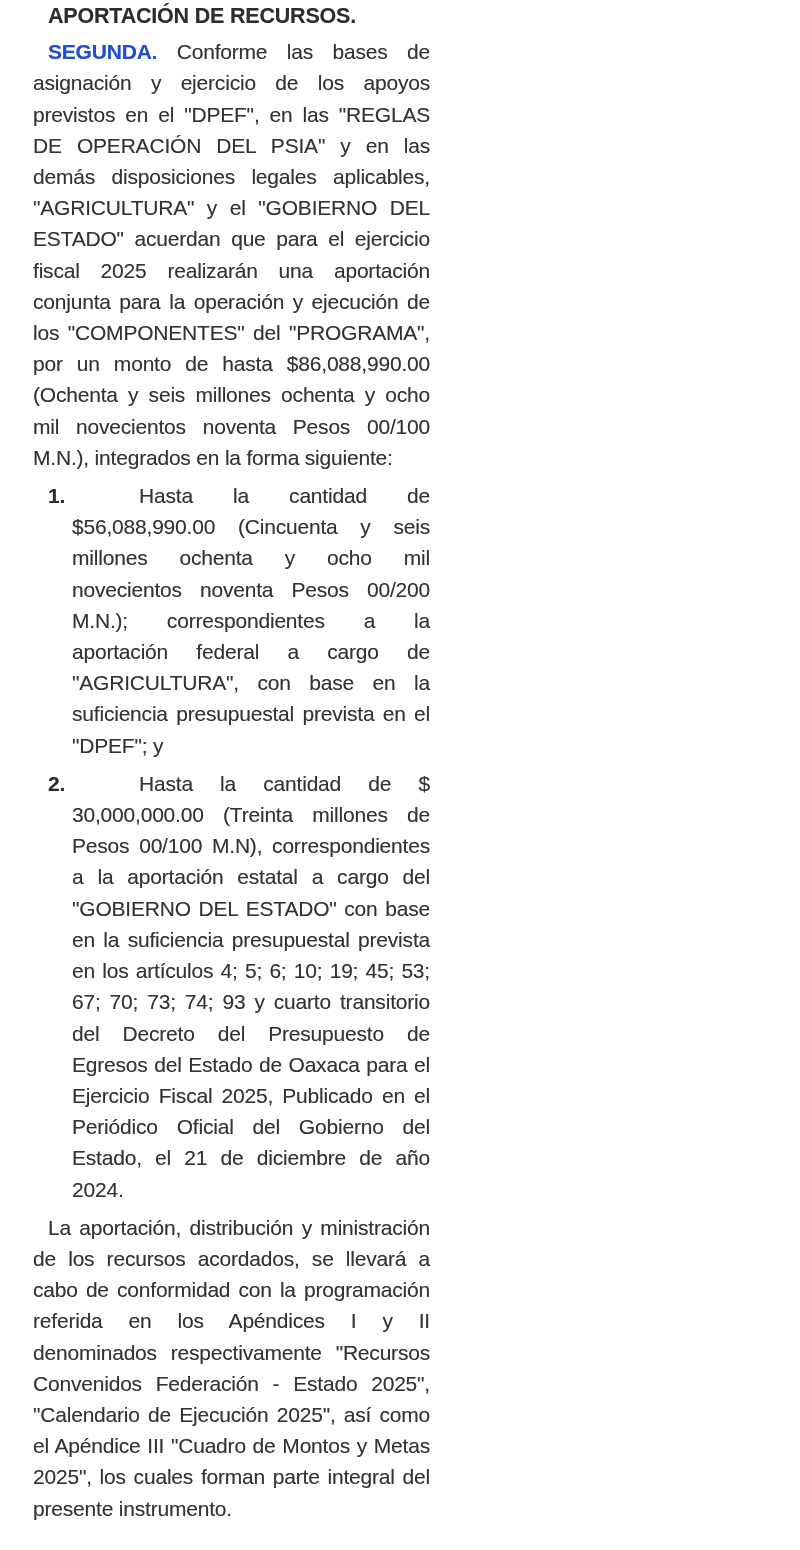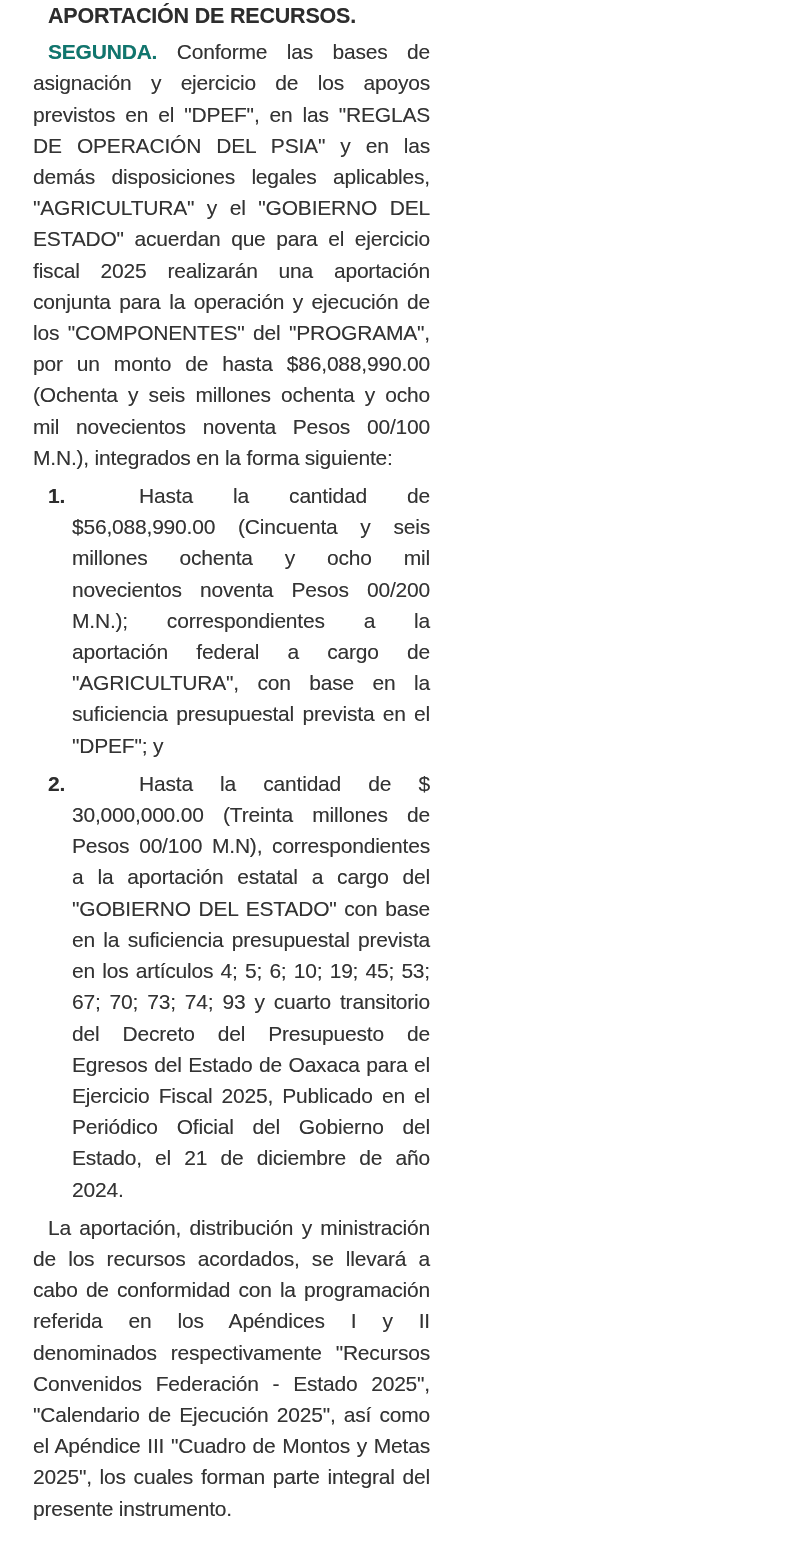--- a/index.html
+++ b/index.html
@@ -33,21 +33,21 @@
     padding-left: 15px;
     text-align: left;
   }
   .para {
     margin: 0 0 7px 0;
     text-indent: 15px;
     text-align: justify;
   }
   .lead {
     font-weight: bold;
-    color: #0f766e;
+    color: #1d4ed8;
   }
   .num-list {
     margin: 0;
     padding: 0;
     list-style: none;
   }
   .list-item {
     position: relative;
     margin: 0 0 7px 39px;
     text-indent: 67px;

